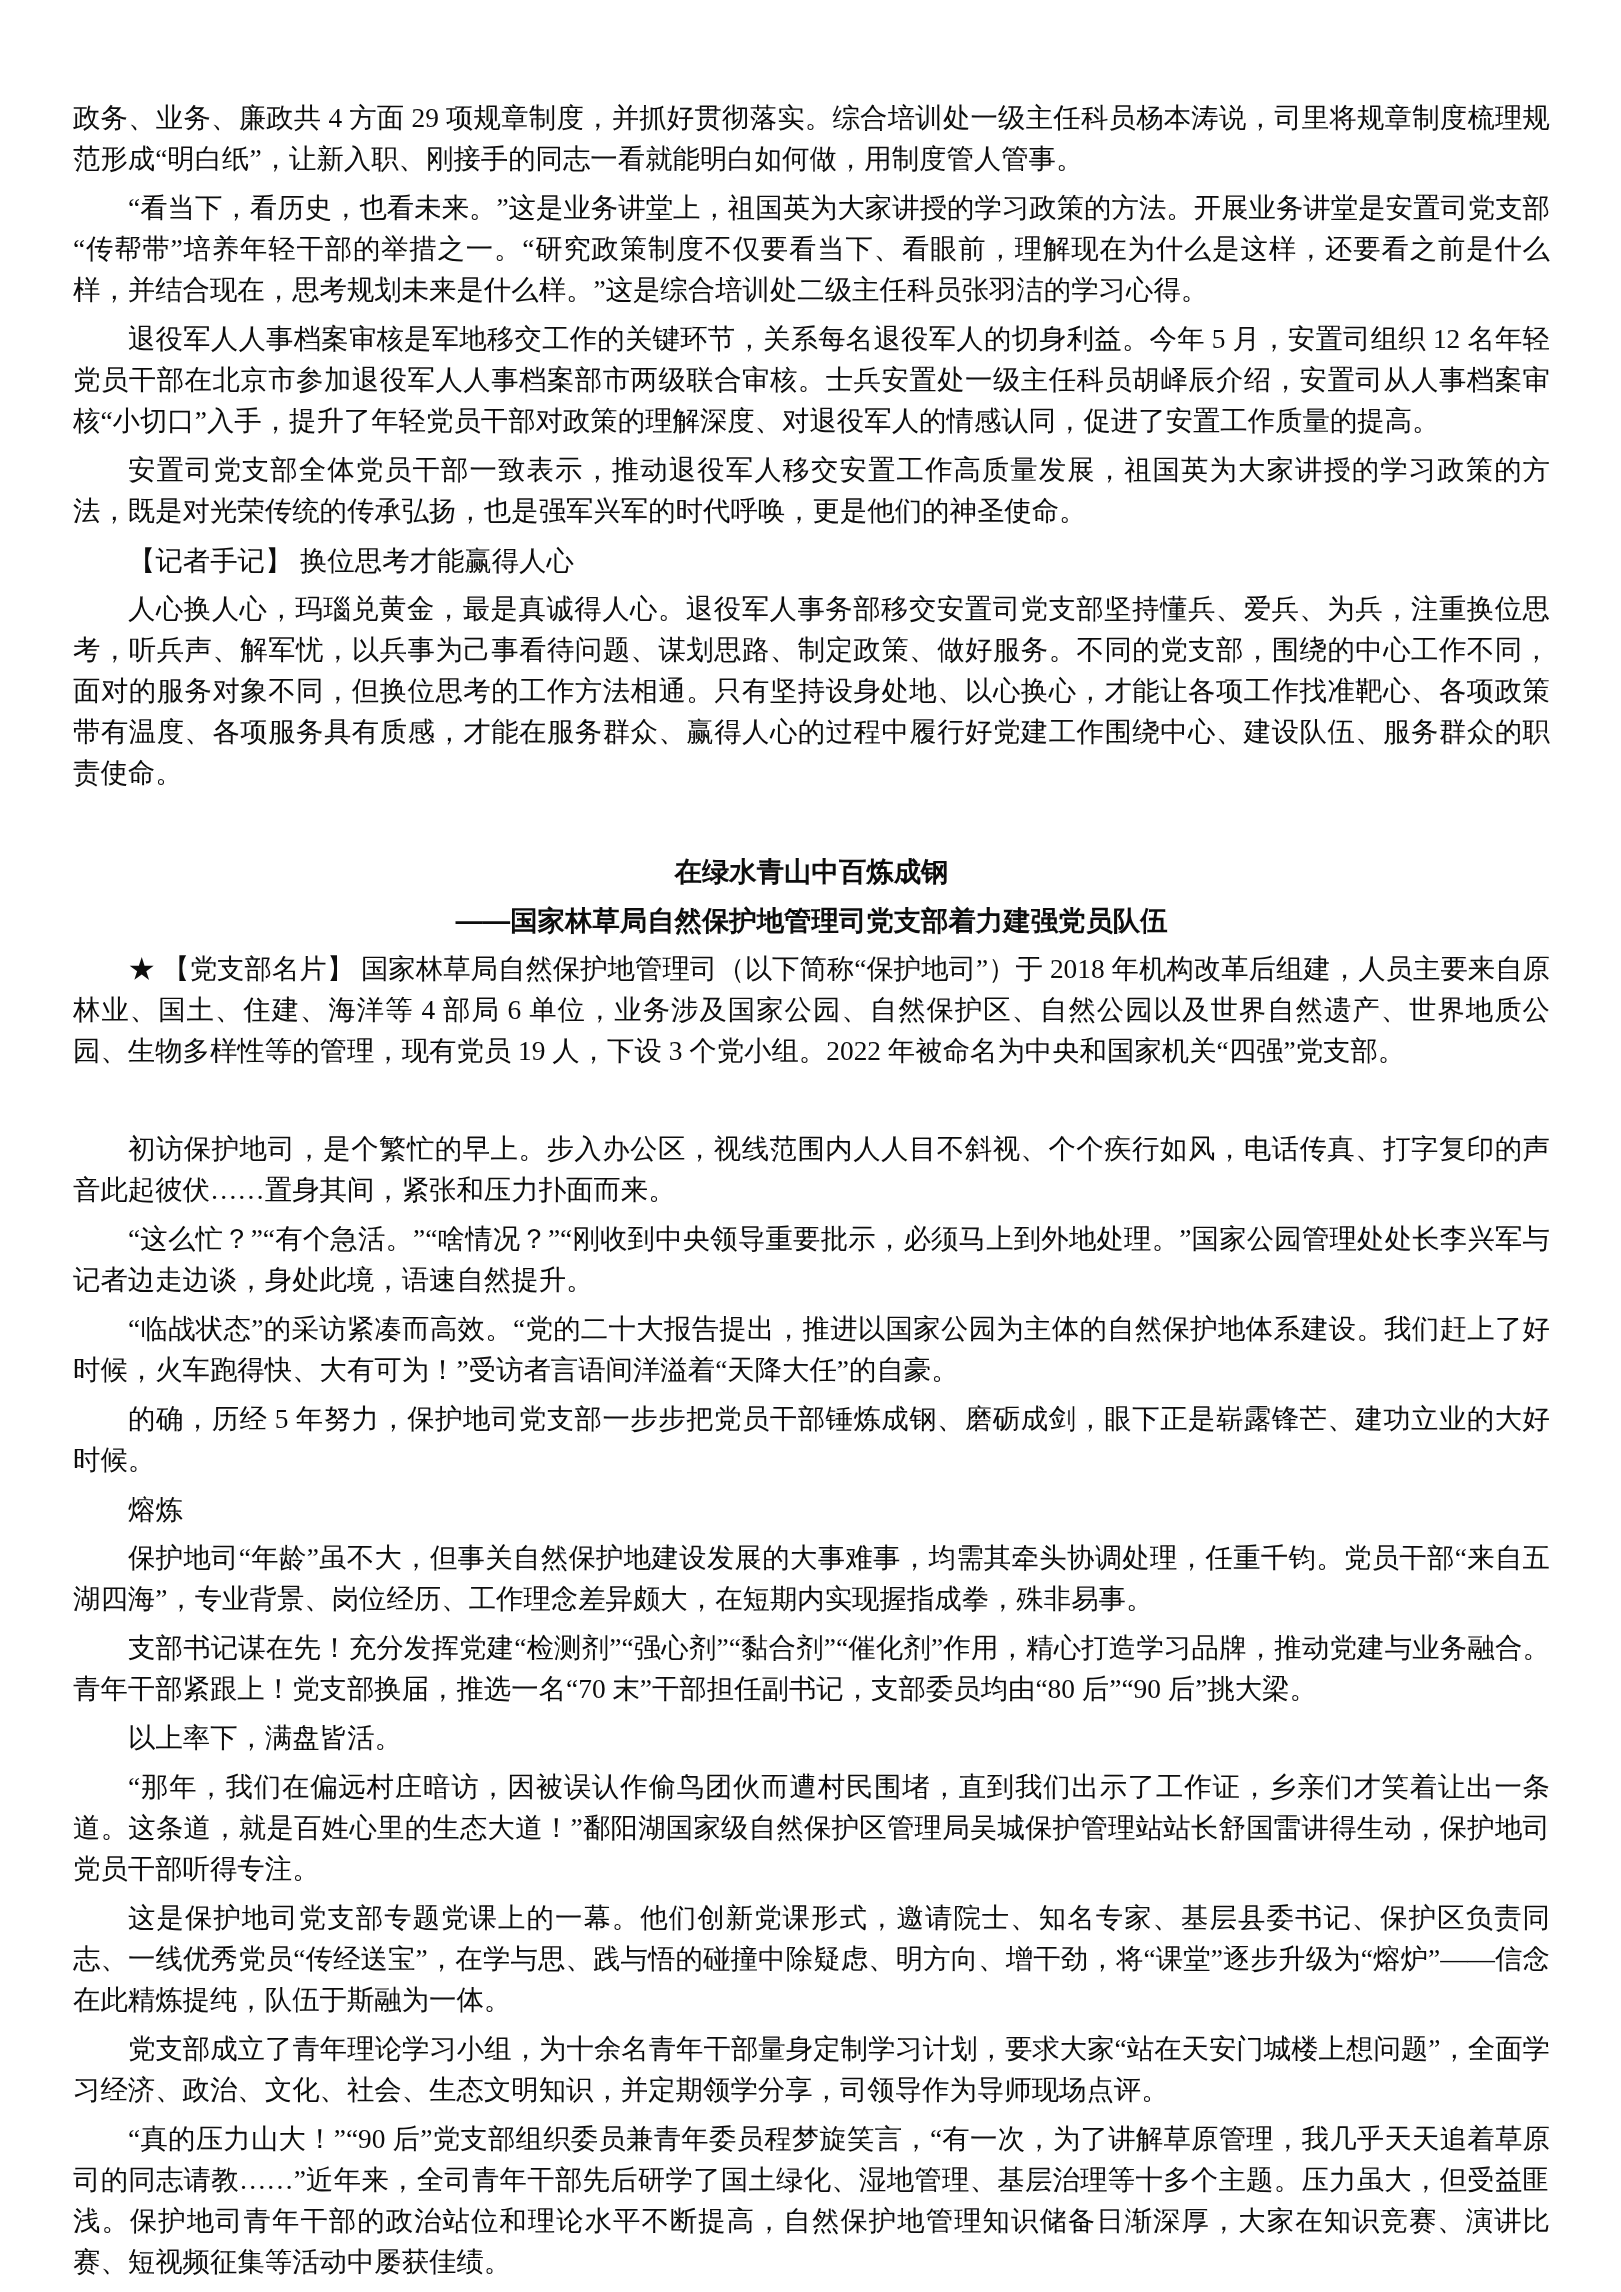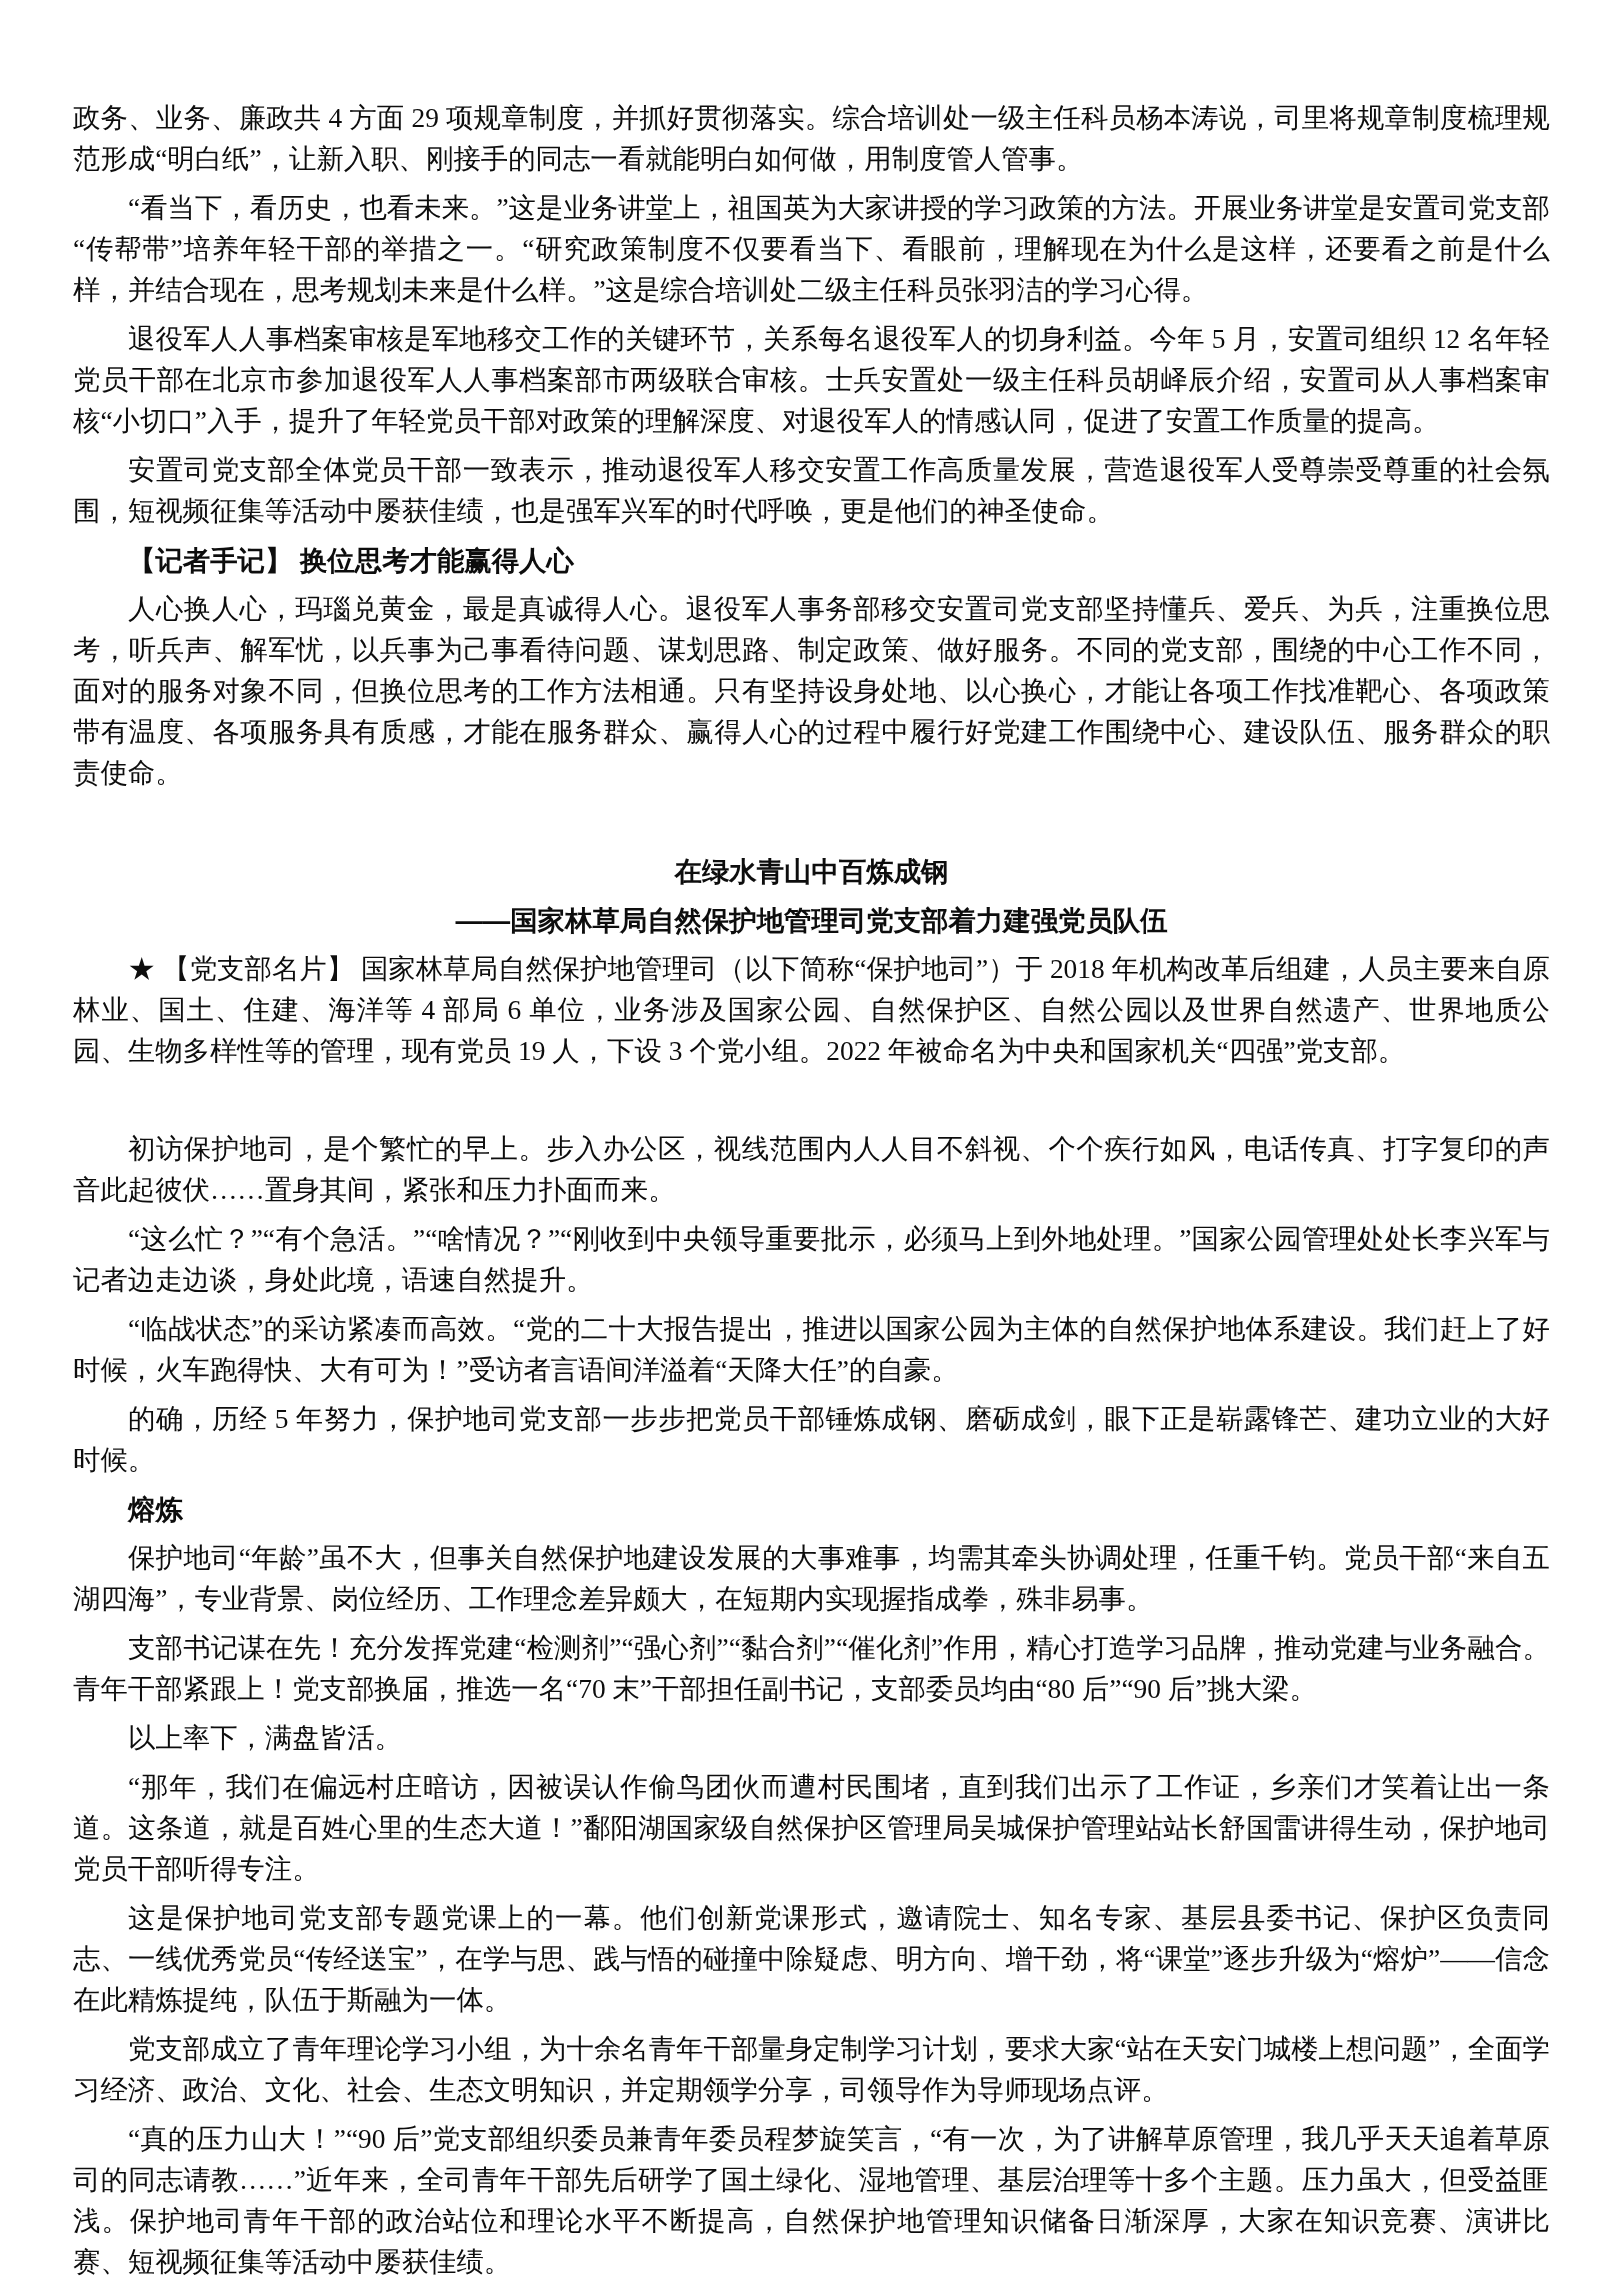--- a/index.html
+++ b/index.html
@@ -28,42 +28,42 @@
   }
   p.body {
     text-align: justify;
     text-justify: inter-character;
   }
   p.indent {
     text-indent: 55px;
   }
   p.heading {
     font-family: "Liberation Sans", "DejaVu Sans", sans-serif;
-    font-weight: bold;
+    font-weight: normal;
     text-indent: 55px;
   }
   p.title, p.subtitle {
     font-family: "Liberation Sans", "DejaVu Sans", sans-serif;
     font-weight: bold;
     text-align: center;
     text-indent: 0;
   }
   div.spacer {
     height: 41px;
   }
 </style>
 </head>
 <body>
 
 <div class="page">
   <div class="doc" id="doc-body">
       <p class="body">政务、业务、廉政共 4 方面 29 项规章制度，并抓好贯彻落实。综合培训处一级主任科员杨本涛说，司里将规章制度梳理规范形成“明白纸”，让新入职、刚接手的同志一看就能明白如何做，用制度管人管事。</p>
       <p class="body indent">“看当下，看历史，也看未来。”这是业务讲堂上，祖国英为大家讲授的学习政策的方法。开展业务讲堂是安置司党支部“传帮带”培养年轻干部的举措之一。“研究政策制度不仅要看当下、看眼前，理解现在为什么是这样，还要看之前是什么样，并结合现在，思考规划未来是什么样。”这是综合培训处二级主任科员张羽洁的学习心得。</p>
       <p class="body indent">退役军人人事档案审核是军地移交工作的关键环节，关系每名退役军人的切身利益。今年 5 月，安置司组织 12 名年轻党员干部在北京市参加退役军人人事档案部市两级联合审核。士兵安置处一级主任科员胡峄辰介绍，安置司从人事档案审核“小切口”入手，提升了年轻党员干部对政策的理解深度、对退役军人的情感认同，促进了安置工作质量的提高。</p>
-      <p class="body indent">安置司党支部全体党员干部一致表示，推动退役军人移交安置工作高质量发展，营造退役军人受尊崇受尊重的社会氛围，短视频征集等活动中屡获佳绩，也是强军兴军的时代呼唤，更是他们的神圣使命。</p>
+      <p class="body indent">安置司党支部全体党员干部一致表示，推动退役军人移交安置工作高质量发展，祖国英为大家讲授的学习政策的方法，既是对光荣传统的传承弘扬，也是强军兴军的时代呼唤，更是他们的神圣使命。</p>
       <p class="heading indent">【记者手记】 换位思考才能赢得人心</p>
       <p class="body indent">人心换人心，玛瑙兑黄金，最是真诚得人心。退役军人事务部移交安置司党支部坚持懂兵、爱兵、为兵，注重换位思考，听兵声、解军忧，以兵事为己事看待问题、谋划思路、制定政策、做好服务。不同的党支部，围绕的中心工作不同，面对的服务对象不同，但换位思考的工作方法相通。只有坚持设身处地、以心换心，才能让各项工作找准靶心、各项政策带有温度、各项服务具有质感，才能在服务群众、赢得人心的过程中履行好党建工作围绕中心、建设队伍、服务群众的职责使命。</p>
       <div class="spacer"></div>
       <p class="title">在绿水青山中百炼成钢</p>
       <p class="subtitle">——国家林草局自然保护地管理司党支部着力建强党员队伍</p>
       <p class="body indent">★ 【党支部名片】 国家林草局自然保护地管理司（以下简称“保护地司”）于 2018 年机构改革后组建，人员主要来自原林业、国土、住建、海洋等 4 部局 6 单位，业务涉及国家公园、自然保护区、自然公园以及世界自然遗产、世界地质公园、生物多样性等的管理，现有党员 19 人，下设 3 个党小组。2022 年被命名为中央和国家机关“四强”党支部。</p>
       <div class="spacer"></div>
       <p class="body indent">初访保护地司，是个繁忙的早上。步入办公区，视线范围内人人目不斜视、个个疾行如风，电话传真、打字复印的声音此起彼伏……置身其间，紧张和压力扑面而来。</p>
       <p class="body indent">“这么忙？”“有个急活。”“啥情况？”“刚收到中央领导重要批示，必须马上到外地处理。”国家公园管理处处长李兴军与记者边走边谈，身处此境，语速自然提升。</p>
       <p class="body indent">“临战状态”的采访紧凑而高效。“党的二十大报告提出，推进以国家公园为主体的自然保护地体系建设。我们赶上了好时候，火车跑得快、大有可为！”受访者言语间洋溢着“天降大任”的自豪。</p>

